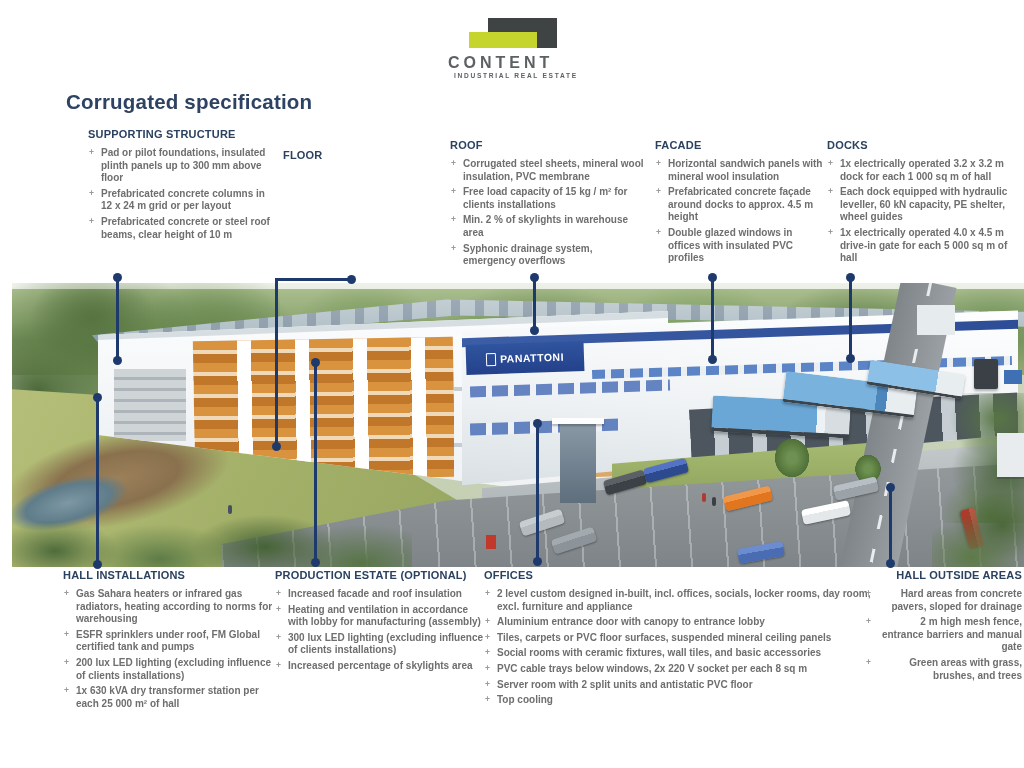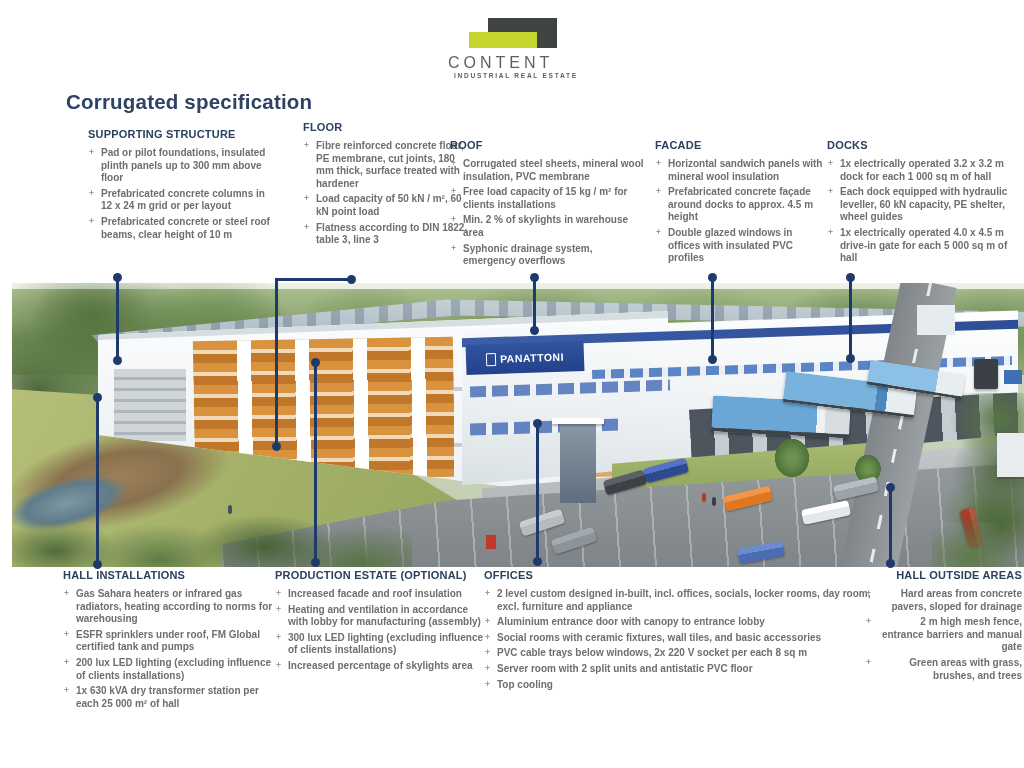--- a/index.html
+++ b/index.html
@@ -3,21 +3,21 @@
 <meta charset="utf-8">
 <style>
   html,body{margin:0;padding:0;background:#fff;}
   .page{position:relative;width:1024px;height:768px;background:#ffffff;overflow:hidden;
         font-family:"Liberation Sans", sans-serif;}
   
   .logo{position:absolute;left:448px;top:18px;width:136px;height:64px;}
   .logo-dark{position:absolute;left:40px;top:0;width:69px;height:30px;background:#3f4344;}
   .logo-lime{position:absolute;left:21px;top:14px;width:68px;height:16px;background:#c6d52e;}
   .logo-brand{position:absolute;left:0;top:36px;width:130px;font-size:16px;letter-spacing:4px;
-              color:#5c6163;font-weight:normal;}
+              color:#5c6163;font-weight:bold;}
   .logo-tag{position:absolute;left:6px;top:54px;width:130px;font-size:6.6px;letter-spacing:1.7px;
             color:#5c6163;font-weight:bold;}
   
   .title{position:absolute;left:66px;top:90px;font-size:20.5px;font-weight:bold;color:#2e4263;letter-spacing:.2px;}
   
   .spec{position:absolute;}
   .spec h3{margin:0 0 7px;font-size:11px;color:#2b4160;letter-spacing:.2px;font-weight:bold;}
   .spec ul{margin:0;padding:0;list-style:none;}
   .spec li{font-size:10px;color:#6e6e6e;line-height:1.26;margin-bottom:3px;padding-left:13px;position:relative;font-weight:bold;}
   .spec li::before{content:"+";position:absolute;left:1px;top:0;color:#9a9a9a;font-size:8.5px;}
@@ -137,27 +137,22 @@
   <div class="title">Corrugated specification</div>
 
   <div class="spec" style="left:88px;top:128px;width:188px;">
     <h3>SUPPORTING STRUCTURE</h3>
     <ul>
         <li>Pad or pilot foundations, insulated plinth panels up to 300 mm above floor</li>
         <li>Prefabricated concrete columns in 12 x 24 m grid or per layout</li>
         <li>Prefabricated concrete or steel roof beams, clear height of 10 m</li>
       </ul>
   </div>
-  <div class="spec" style="left:283px;top:121px;width:168px;margin-left:20px;">
+  <div class="spec" style="left:283px;top:149px;width:168px;">
     <h3>FLOOR</h3>
-    <ul>
-        <li>Fibre reinforced concrete floor, PE membrane, cut joints, 180 mm thick, surface treated with hardener</li>
-        <li>Load capacity of 50 kN / m², 60 kN point load</li>
-        <li>Flatness according to DIN 1822, table 3, line 3</li>
-      </ul>
   </div>
   <div class="spec" style="left:450px;top:139px;width:196px;">
     <h3>ROOF</h3>
     <ul>
         <li>Corrugated steel sheets, mineral wool insulation, PVC membrane</li>
         <li>Free load capacity of 15 kg / m² for clients installations</li>
         <li>Min. 2 % of skylights in warehouse area</li>
         <li>Syphonic drainage system, emergency overflows</li>
       </ul>
   </div>
@@ -320,20 +315,21 @@
         <li>Heating and ventilation in accordance with lobby for manufacturing (assembly)</li>
         <li>300 lux LED lighting (excluding influence of clients installations)</li>
         <li>Increased percentage of skylights area</li>
       </ul>
   </div>
   <div class="spec" style="left:484px;top:569px;width:390px;">
     <h3>OFFICES</h3>
     <ul>
         <li>2 level custom designed in-built, incl. offices, socials, locker rooms, day room, excl. furniture and appliance</li>
         <li>Aluminium entrance door with canopy to entrance lobby</li>
+        <li>Tiles, carpets or PVC floor surfaces, suspended mineral ceiling panels</li>
         <li>Social rooms with ceramic fixtures, wall tiles, and basic accessories</li>
         <li>PVC cable trays below windows, 2x 220 V socket per each 8 sq m</li>
         <li>Server room with 2 split units and antistatic PVC floor</li>
         <li>Top cooling</li>
       </ul>
   </div>
   <div class="spec" style="left:865px;top:569px;width:157px;text-align:right;">
     <h3>HALL OUTSIDE AREAS</h3>
     <ul>
         <li>Hard areas from concrete pavers, sloped for drainage</li>

